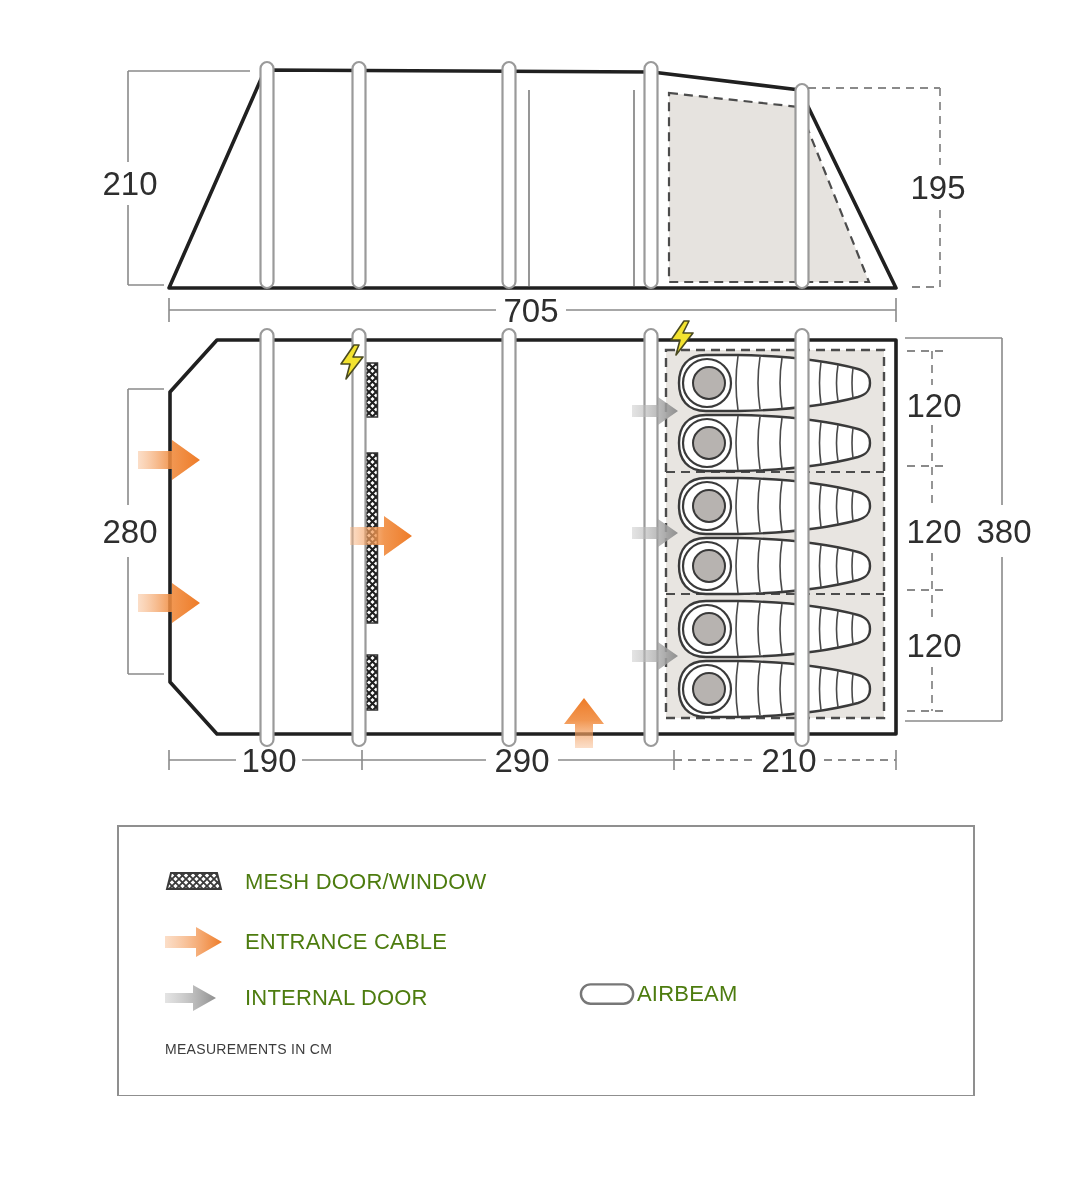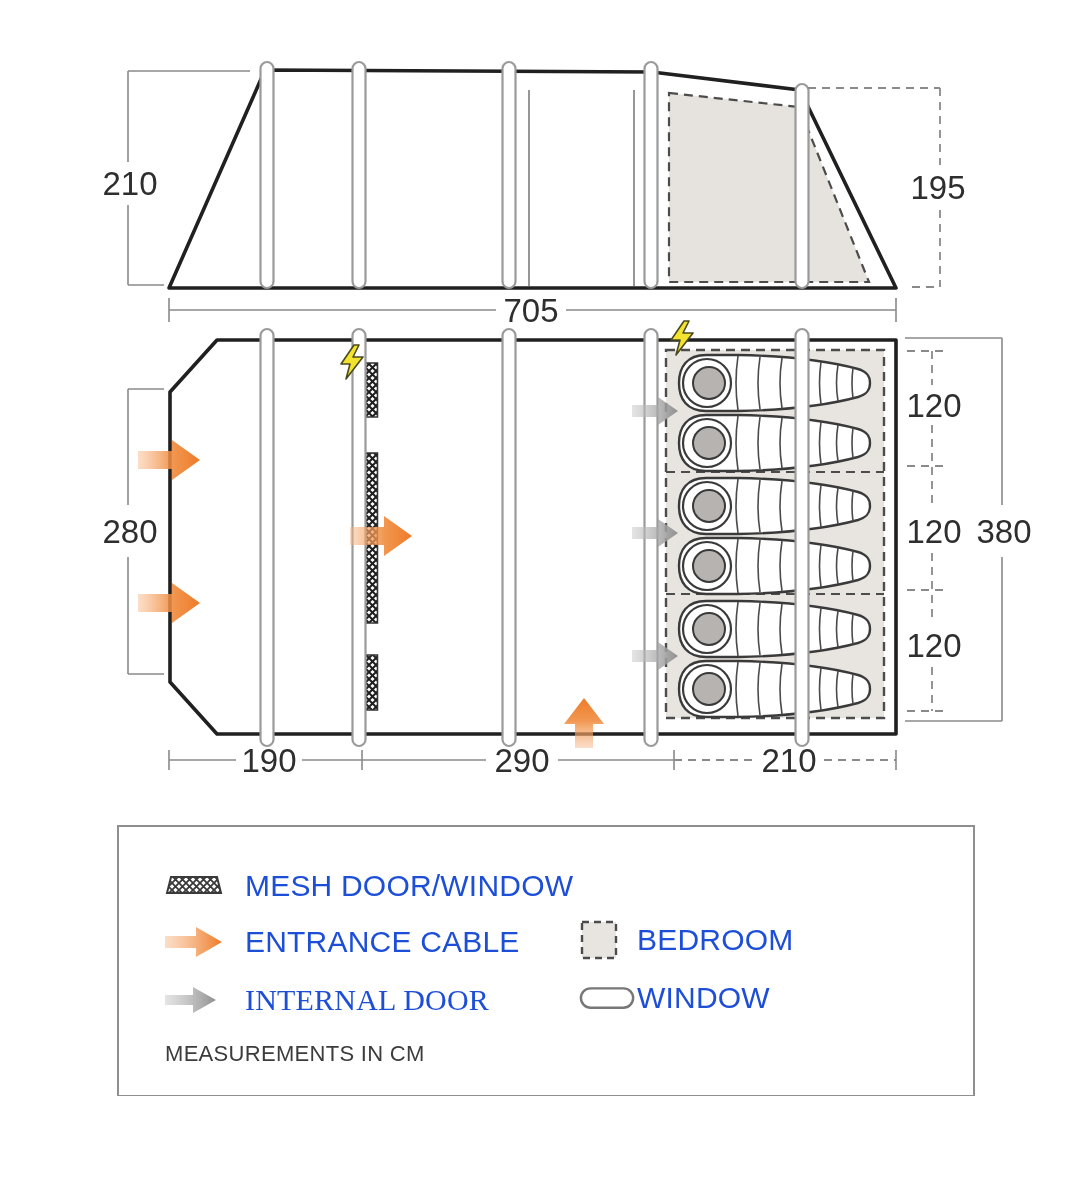--- a/index.html
+++ b/index.html
@@ -6,22 +6,22 @@
   #stage{position:relative;width:1067px;height:1096px;background:#ffffff;overflow:hidden;
          font-family:"Liberation Sans","DejaVu Sans",sans-serif;margin-left:12px;}
   #diagram{position:absolute;left:0;top:0;}
   .dim-text{font-family:"Liberation Sans","DejaVu Sans",sans-serif;font-size:33px;fill:#2e2e2e;}
   
   .legend{position:absolute;left:105px;top:825px;width:858px;height:272px;
           border:2px solid #8f8f8f;background:#ffffff;box-sizing:border-box;}
   .lg-row{position:absolute;display:flex;align-items:center;}
   .lg-icon1{width:80px;display:flex;align-items:center;}
   .lg-icon2{width:58px;display:flex;align-items:center;}
-  .lg-label{font-size:30px;color:#1d4ed8;letter-spacing:0.2px;white-space:nowrap;}
-  .lg-note{position:absolute;left:46px;top:214px;font-size:22px;color:#3c3c3c;letter-spacing:0.3px;}
+  .lg-label{font-size:22px;color:#4d7c0f;letter-spacing:0.2px;white-space:nowrap;}
+  .lg-note{position:absolute;left:46px;top:214px;font-size:14px;color:#3c3c3c;letter-spacing:0.3px;}
 </style>
 </head>
 <body>
 
 <div id="stage">
 
 <svg id="diagram" width="1067" height="812" viewBox="0 0 1067 812" xmlns="http://www.w3.org/2000/svg">
   <defs>
     <pattern id="mesh" width="7" height="7" patternUnits="userSpaceOnUse">
       <rect width="7" height="7" fill="#ffffff"></rect>
@@ -180,49 +180,41 @@
           <stop offset="0" stop-color="#f7b685" stop-opacity="0.45"></stop>
           <stop offset="1" stop-color="#ee7b27"></stop>
         </linearGradient>
             </defs>
         <path d="M0,11 L31,11 L31,2 L57,17 L31,32 L31,23 L0,23 Z" fill="url(#ogl)"></path>
       </svg>
     </span>
     <span class="lg-label">ENTRANCE CABLE</span>
   </div>
 
-  <div class="lg-row" style="left:460px;top:92px;">
-    <span class="lg-icon2">
-      <svg width="40" height="42" viewBox="0 0 40 42">
-        <rect x="3" y="3" width="34" height="36" fill="#e8e5e1" stroke="#4c4c4c" stroke-width="2.4" stroke-dasharray="7,5"></rect>
-      </svg>
-    </span>
-    <span class="lg-label">BEDROOM</span>
-  </div>
-
-  <div class="lg-row" style="left:46px;top:156px;font-family:Liberation Serif, serif;">
+
+  <div class="lg-row" style="left:46px;top:156px;">
     <span class="lg-icon1">
       <svg width="54" height="30" viewBox="0 0 54 30">
         <defs>
               <linearGradient id="ggl" x1="0" y1="0" x2="1" y2="0">
           <stop offset="0" stop-color="#c9c9c9" stop-opacity="0.5"></stop>
           <stop offset="1" stop-color="#8f8f8f"></stop>
         </linearGradient>
             </defs>
         <path d="M0,10 L28,10 L28,2 L51,15 L28,28 L28,20 L0,20 Z" fill="url(#ggl)"></path>
       </svg>
     </span>
     <span class="lg-label">INTERNAL DOOR</span>
   </div>
 
   <div class="lg-row" style="left:460px;top:154px;">
     <span class="lg-icon2">
       <svg width="60" height="26" viewBox="0 0 60 26">
         <rect x="2" y="3" width="54" height="20" rx="10" fill="#ffffff" stroke="#777777" stroke-width="2.5"></rect>
       </svg>
     </span>
-    <span class="lg-label">WINDOW</span>
+    <span class="lg-label">AIRBEAM</span>
   </div>
 
   <div class="lg-note">MEASUREMENTS IN CM</div>
 </div>
 
 </div>
 
 </body></html>

